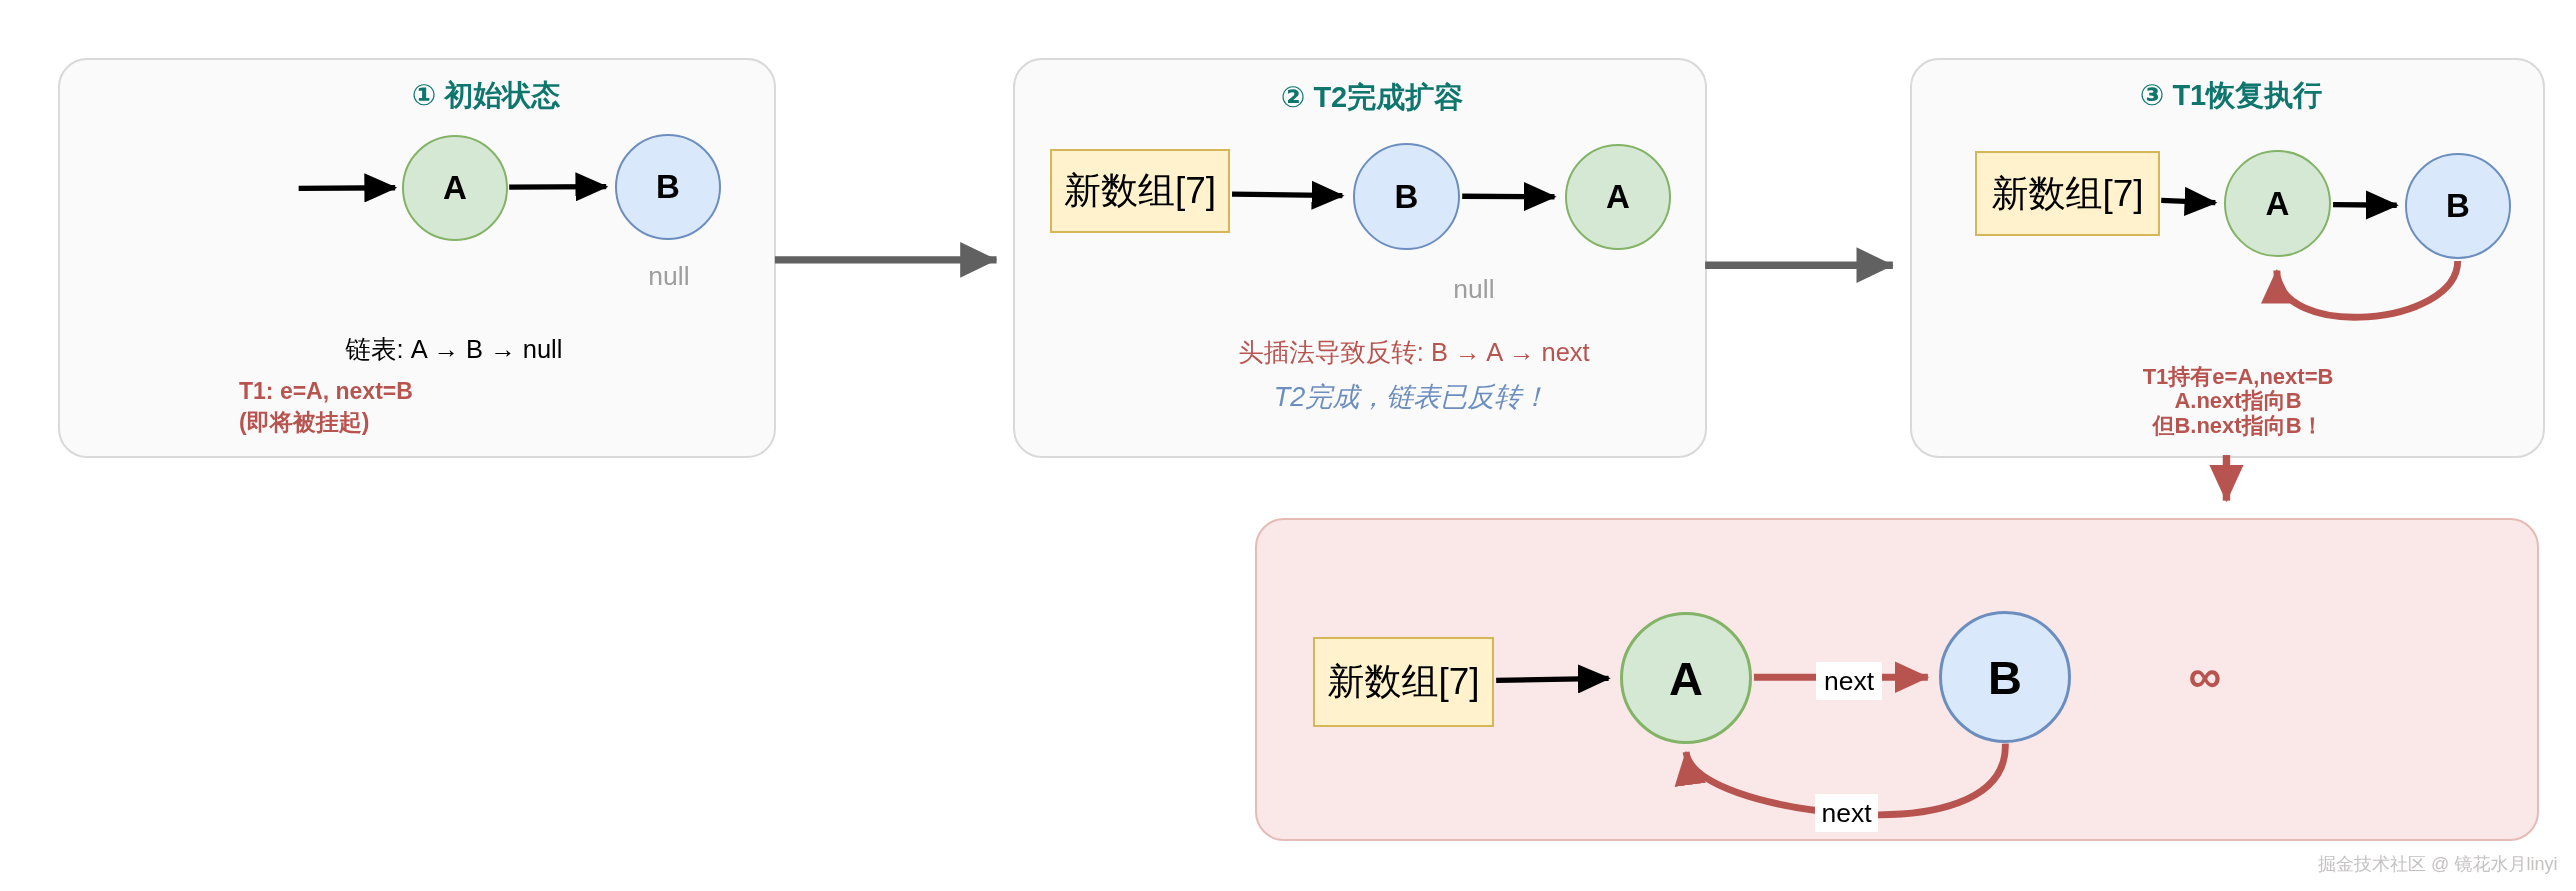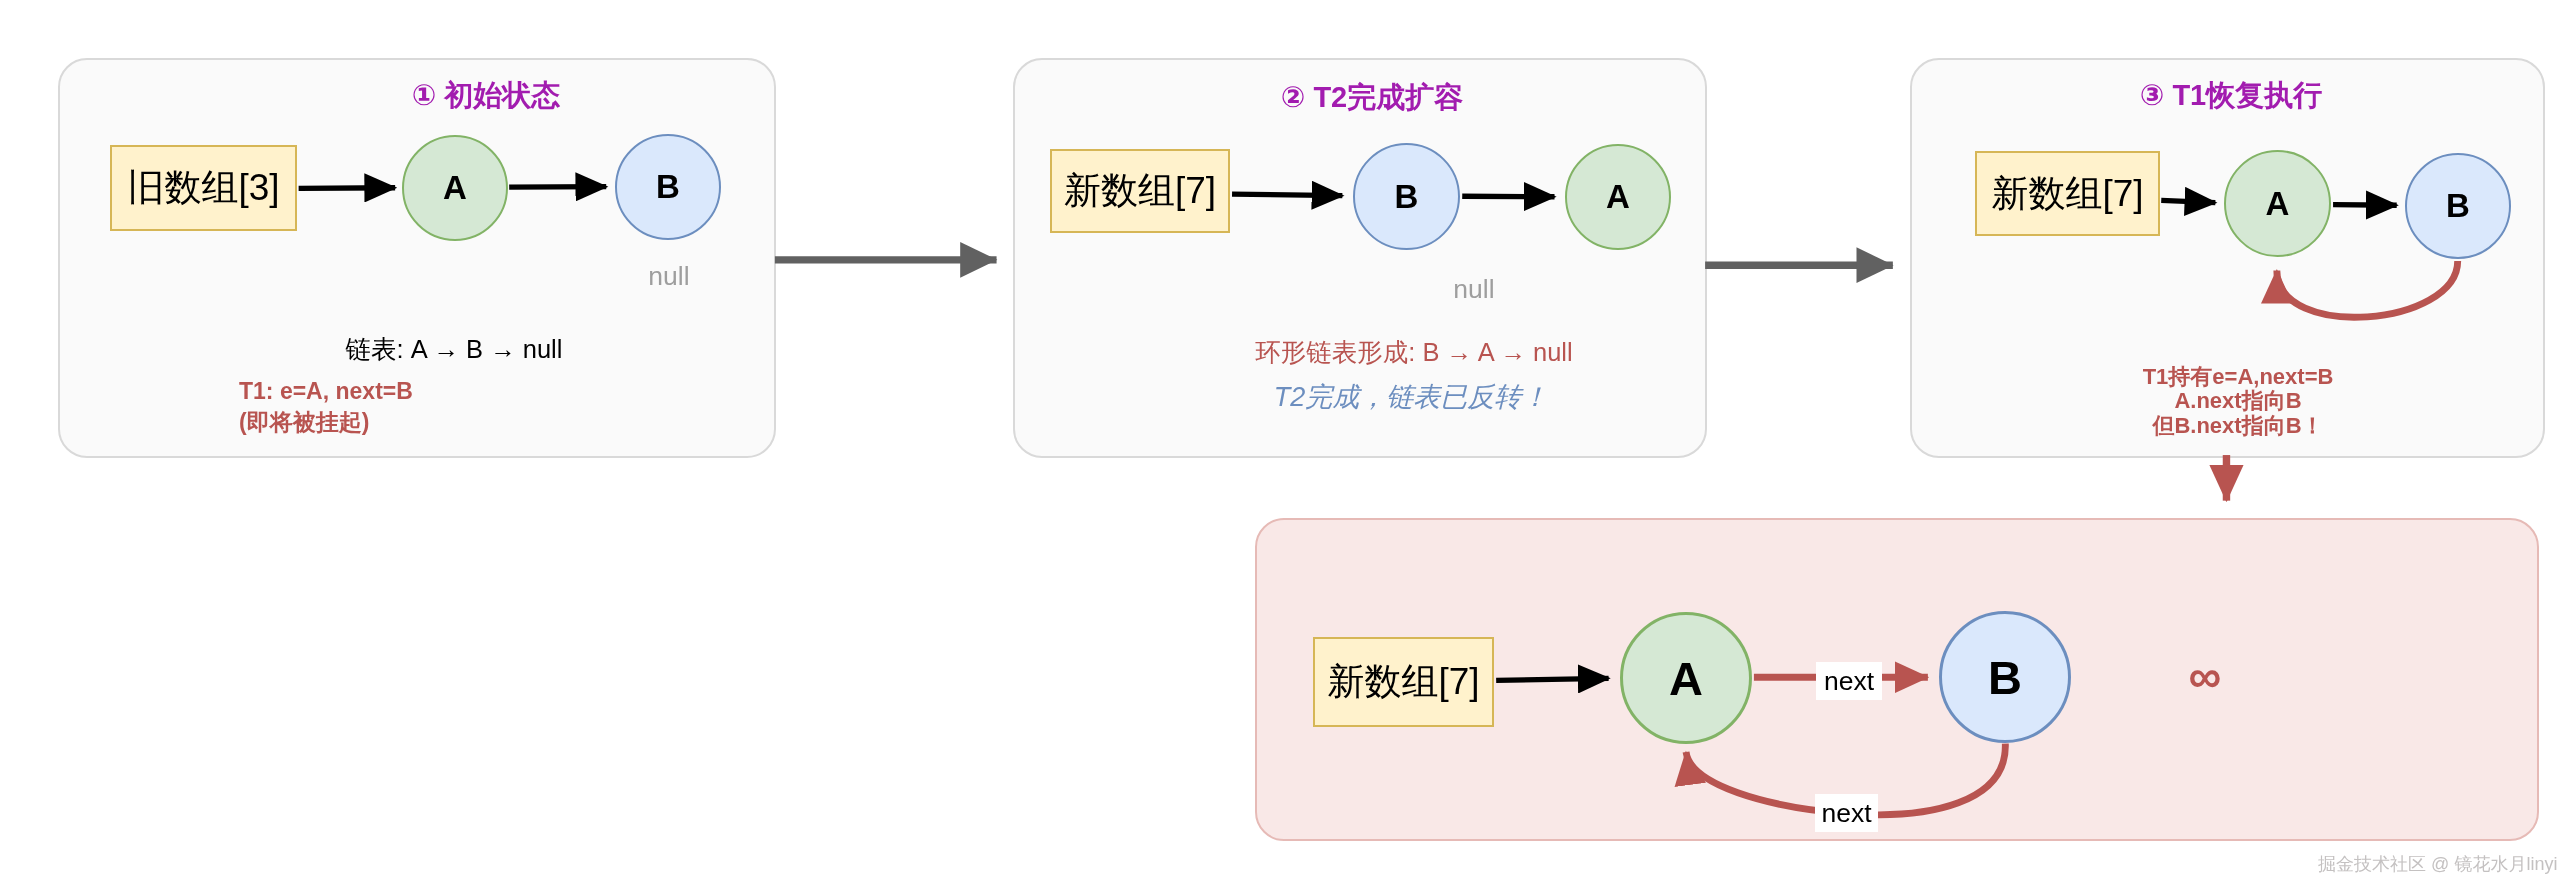--- a/index.html
+++ b/index.html
@@ -4,21 +4,21 @@
 <style>
   html,body{margin:0;padding:0;background:#fff;}
   #root{position:relative;width:2576px;height:891px;background:#ffffff;
         font-family:"Liberation Sans","DejaVu Sans",sans-serif;overflow:hidden;}
   .panel{position:absolute;background:#fafafa;border:2.1px solid #d9d9d9;border-radius:29px;z-index:0;}
   .panel.pink{background:#f9e8e7;border-color:#e6bab6;}
   #arrow-layer{position:absolute;left:0;top:0;z-index:1;pointer-events:none;}
   .abs{position:absolute;z-index:2;}
   .ctr{transform:translate(-50%,-50%);white-space:nowrap;}
   .ctrx{transform:translateX(-50%);white-space:nowrap;text-align:center;margin-top:31px;}
-  .title{font-weight:bold;font-size:29px;color:#a21caf;}
+  .title{font-weight:bold;font-size:29px;color:#0f766e;}
   .title4{font-weight:bold;font-size:34px;color:#b85450;}
   .ybox{position:absolute;z-index:2;box-sizing:border-box;background:#fff2cc;border:2.1px solid #d6b656;
         display:flex;align-items:center;justify-content:center;font-size:37px;color:#000;white-space:nowrap;}
   .node{position:absolute;z-index:2;box-sizing:border-box;border-radius:50%;
         display:flex;align-items:center;justify-content:center;font-weight:bold;color:#000;font-size:33px;}
   .node.green{background:#d5e8d4;border:2.7px solid #82b366;}
   .node.blue{background:#dae8fc;border:2.7px solid #6c8ebf;}
   .node.big{font-size:47px;border-width:3.2px;}
   .nulltxt{color:#9e9e9e;font-size:26.5px;}
   .caption{font-size:25.5px;color:#000;}
@@ -70,36 +70,35 @@
 
     <path d="M3306,1277 L3634,1277" stroke="#b85450" stroke-width="13" fill="none" marker-end="url(#mr)"></path>
     <path d="M3780,1402 C3784,1512 3640,1546 3480,1534 C3330,1522 3186,1480 3178,1418" stroke="#b85450" stroke-width="13" fill="none" marker-end="url(#mr)"></path>
 
     <path d="M1460,490 L1878,490" stroke="#616161" stroke-width="14" fill="none" marker-end="url(#mg)"></path>
     <path d="M3214,500 L3568,500" stroke="#616161" stroke-width="14" fill="none" marker-end="url(#mg)"></path>
     <path d="M4197,858 L4197,944" stroke="#b85450" stroke-width="14" fill="none" marker-end="url(#mr)"></path>
   </svg>
 
   <div class="abs ctr title" style="left:486px;top:96px;">① 初始状态</div>
-  <div class="ybox" style="left:110px;top:145px;width:187px;height:86px;">旧数组[3]</div>
   <div class="node green" style="left:402px;top:135px;width:106px;height:106px;">A</div>
   <div class="node blue" style="left:615px;top:134px;width:106px;height:106px;">B</div>
   <div class="abs ctr nulltxt" style="left:669px;top:276px;">null</div>
   <div class="abs ctr caption" style="left:454px;top:349px;">链表: A → B → null</div>
   <div class="abs note-sm" style="left:239px;top:376px;">
     <div>T1: e=A, next=B</div>
     <div>(即将被挂起)</div>
   </div>
 
   <div class="abs ctr title" style="left:1372px;top:98px;">② T2完成扩容</div>
   <div class="ybox" style="left:1050px;top:149px;width:180px;height:84px;">新数组[7]</div>
   <div class="node blue" style="left:1353px;top:143px;width:107px;height:107px;">B</div>
   <div class="node green" style="left:1565px;top:144px;width:106px;height:106px;">A</div>
   <div class="abs ctr nulltxt" style="left:1474px;top:289px;">null</div>
-  <div class="abs ctr cap-red" style="left:1414px;top:352px;">环形链表形成: B → A → null</div>
+  <div class="abs ctr cap-red" style="left:1414px;top:352px;">头插法导致反转: B → A → next</div>
   <div class="abs ctr cap-blue" style="left:1411px;top:397px;">T2完成，链表已反转！</div>
 
   <div class="abs ctr title" style="left:2231px;top:96px;">③ T1恢复执行</div>
   <div class="ybox" style="left:1975px;top:151px;width:185px;height:85px;">新数组[7]</div>
   <div class="node green" style="left:2224px;top:150px;width:107px;height:107px;">A</div>
   <div class="node blue" style="left:2405px;top:153px;width:106px;height:106px;">B</div>
   <div class="abs ctrx note-p3" style="left:2238px;top:334px;">
     <div>T1持有e=A,next=B</div>
     <div>A.next指向B</div>
     <div>但B.next指向B！</div>

